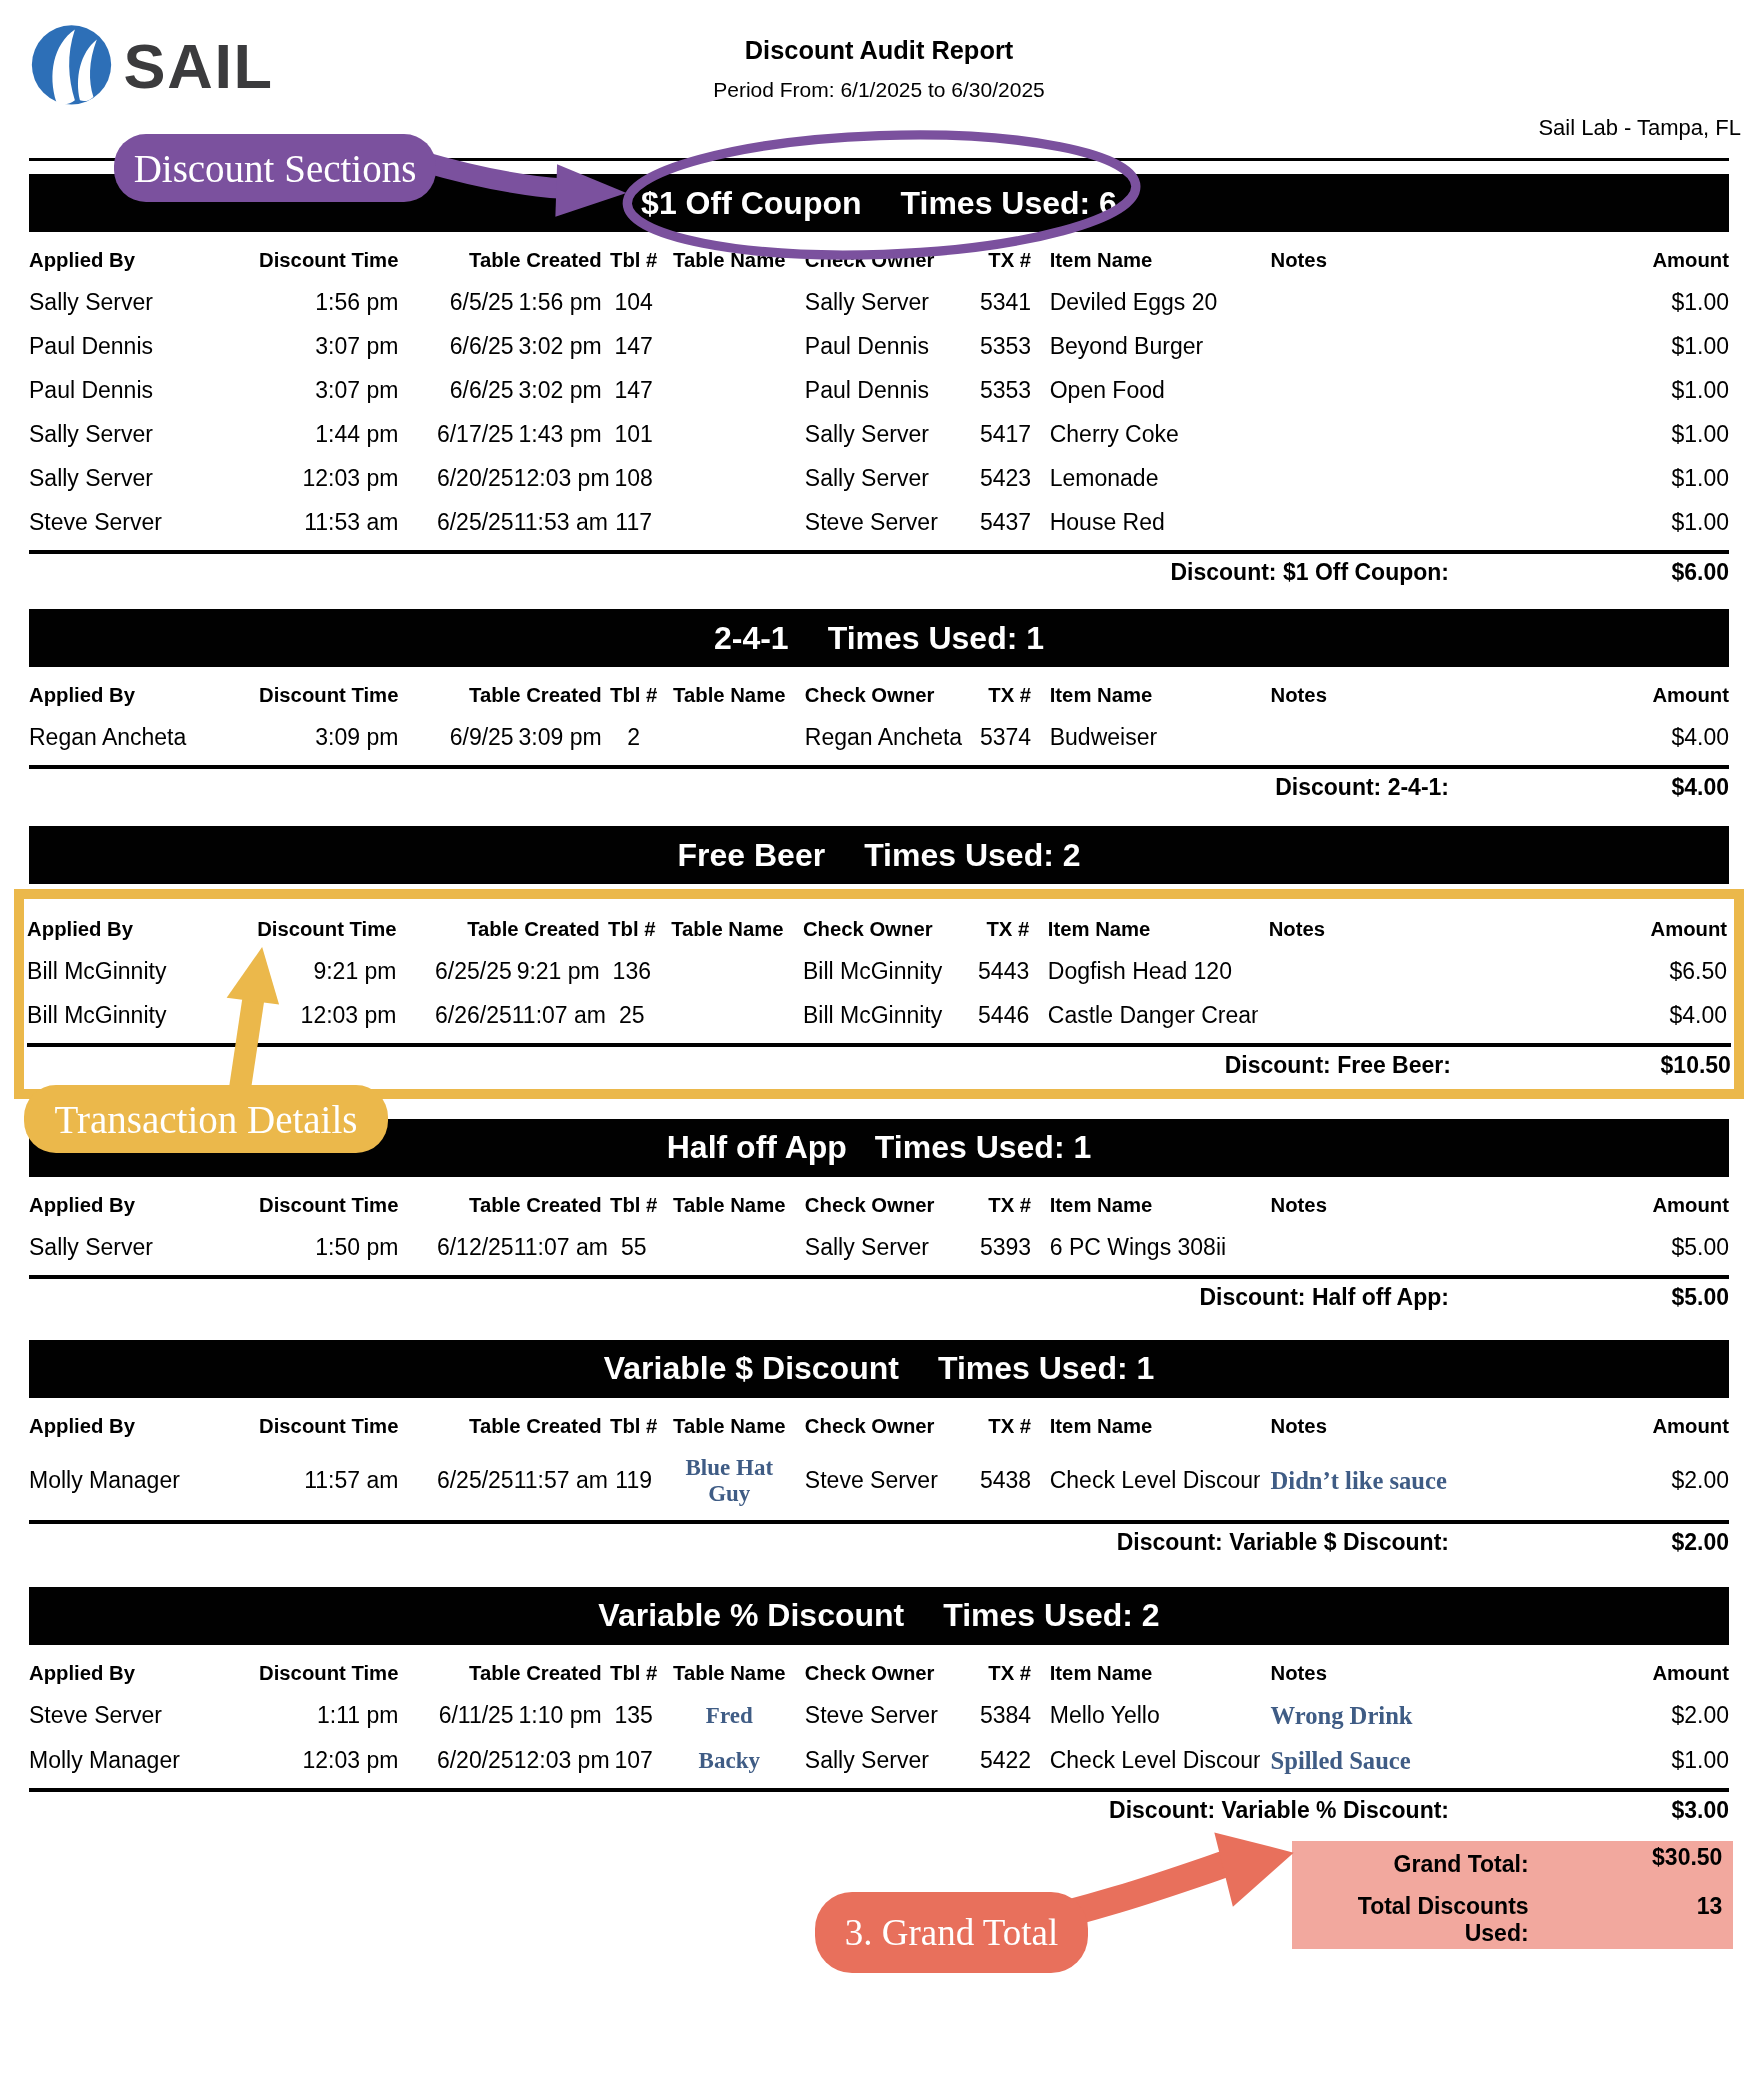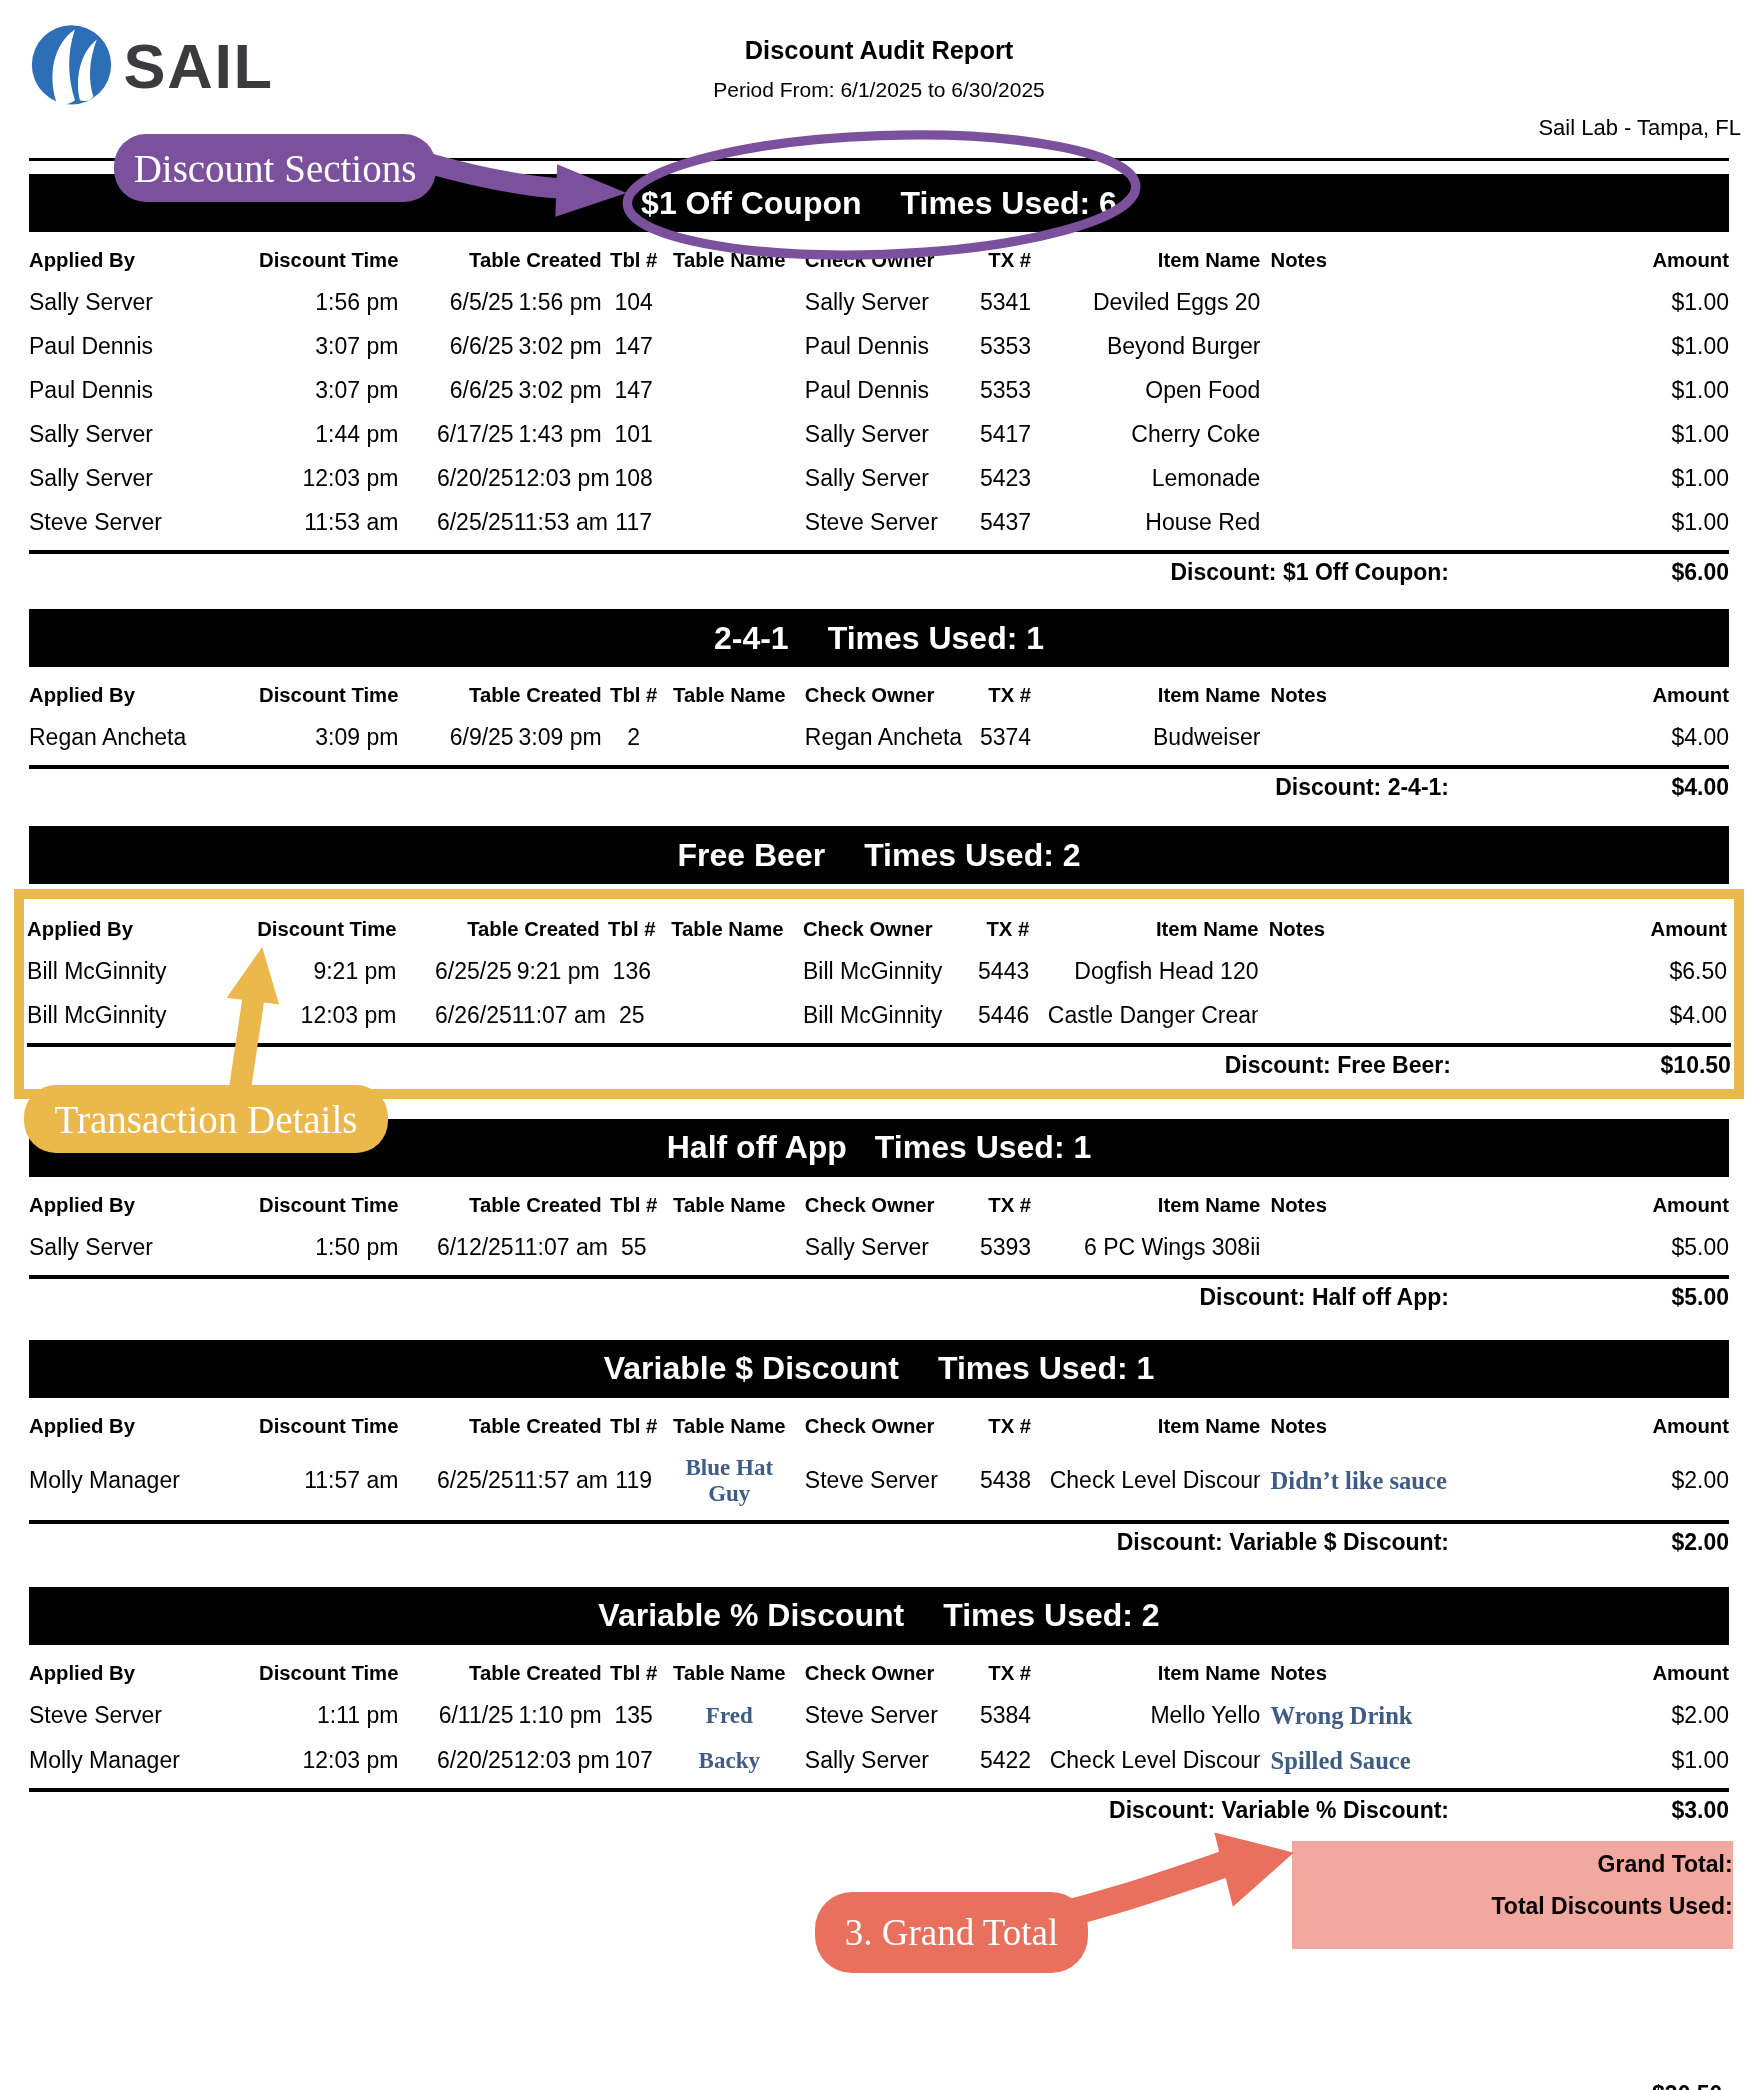--- a/index.html
+++ b/index.html
@@ -26,35 +26,35 @@
   table.grid{border-collapse:collapse;table-layout:fixed;width:1700px;}
   .grid th{font-size:20.3px;font-weight:700;padding:17px 0 8.5px;}
   .grid td{font-size:23px;padding:8.5px 0;height:23px;vertical-align:middle;}
   .c0{text-align:left;}
   .c1{text-align:right;}
   .c2{text-align:right;white-space:nowrap;}
   .c3{text-align:center;}
   .c4{text-align:center;}
   .c5{text-align:left;padding-left:12px !important;}
   .c6{text-align:right;}
-  .c7{text-align:right;padding-left:18.6px !important;white-space:nowrap;overflow:hidden;}
+  .c7{text-align:left;padding-left:18.6px !important;white-space:nowrap;overflow:hidden;}
   .c8{text-align:left;padding-left:10.2px !important;}
   .c9{text-align:right;}
   .cdate{display:inline-block;width:100px;text-align:right;}
   .ctime{display:inline-block;width:88px;text-align:right;}
   td.c4{font-family:"Liberation Serif",serif;font-weight:700;color:#3F5C85;font-size:23px;}
   td.c8{font-family:"Liberation Serif",serif;font-weight:700;color:#3F5C85;font-size:24.6px;}
   .rule{border-top:4.2px solid #000;margin-top:5.1px;}
   .subtotal{display:flex;justify-content:flex-end;align-items:center;height:37px;}
   .subtotal .lbl{font-size:23px;font-weight:700;}
   .subtotal .amt{width:280px;text-align:right;font-size:23px;font-weight:700;}
   .highlight{border:10.2px solid #EBB84B;margin:5.1px -15.3px 0;padding:1.7px 3.4px 5.1px;}
   
   .gt-box{width:441px;margin:12px 25.4px 0 auto;background:#F2A89E;padding:10.2px 0 13.6px;}
-  .gt-row{display:flex;align-items:flex-end;height:42px;flex-direction:column;}
+  .gt-row{display:flex;align-items:flex-start;height:42px;}
   .gt-label{flex:0 0 237px;text-align:right;font-size:23px;font-weight:700;}
   .gt-value{flex:1;text-align:right;padding-right:10.2px;font-size:23px;font-weight:700;}
   .gt-value.raised{position:relative;top:-7.6px;}
   
   .bubble{position:absolute;display:flex;align-items:center;justify-content:center;
           color:#fff;font-family:"Liberation Serif",serif;z-index:30;}
   .bubble-purple{left:114px;top:134px;width:322px;height:68px;background:#7B519E;border-radius:32px;font-size:39px;}
   .bubble-yellow{left:24px;top:1085px;width:364px;height:68px;background:#EBB84B;border-radius:32px;font-size:39px;}
   .bubble-red{left:815px;top:1892px;width:273px;height:81px;background:#E8705C;border-radius:37px;font-size:37px;}
   .anno-svg{position:absolute;z-index:29;}

